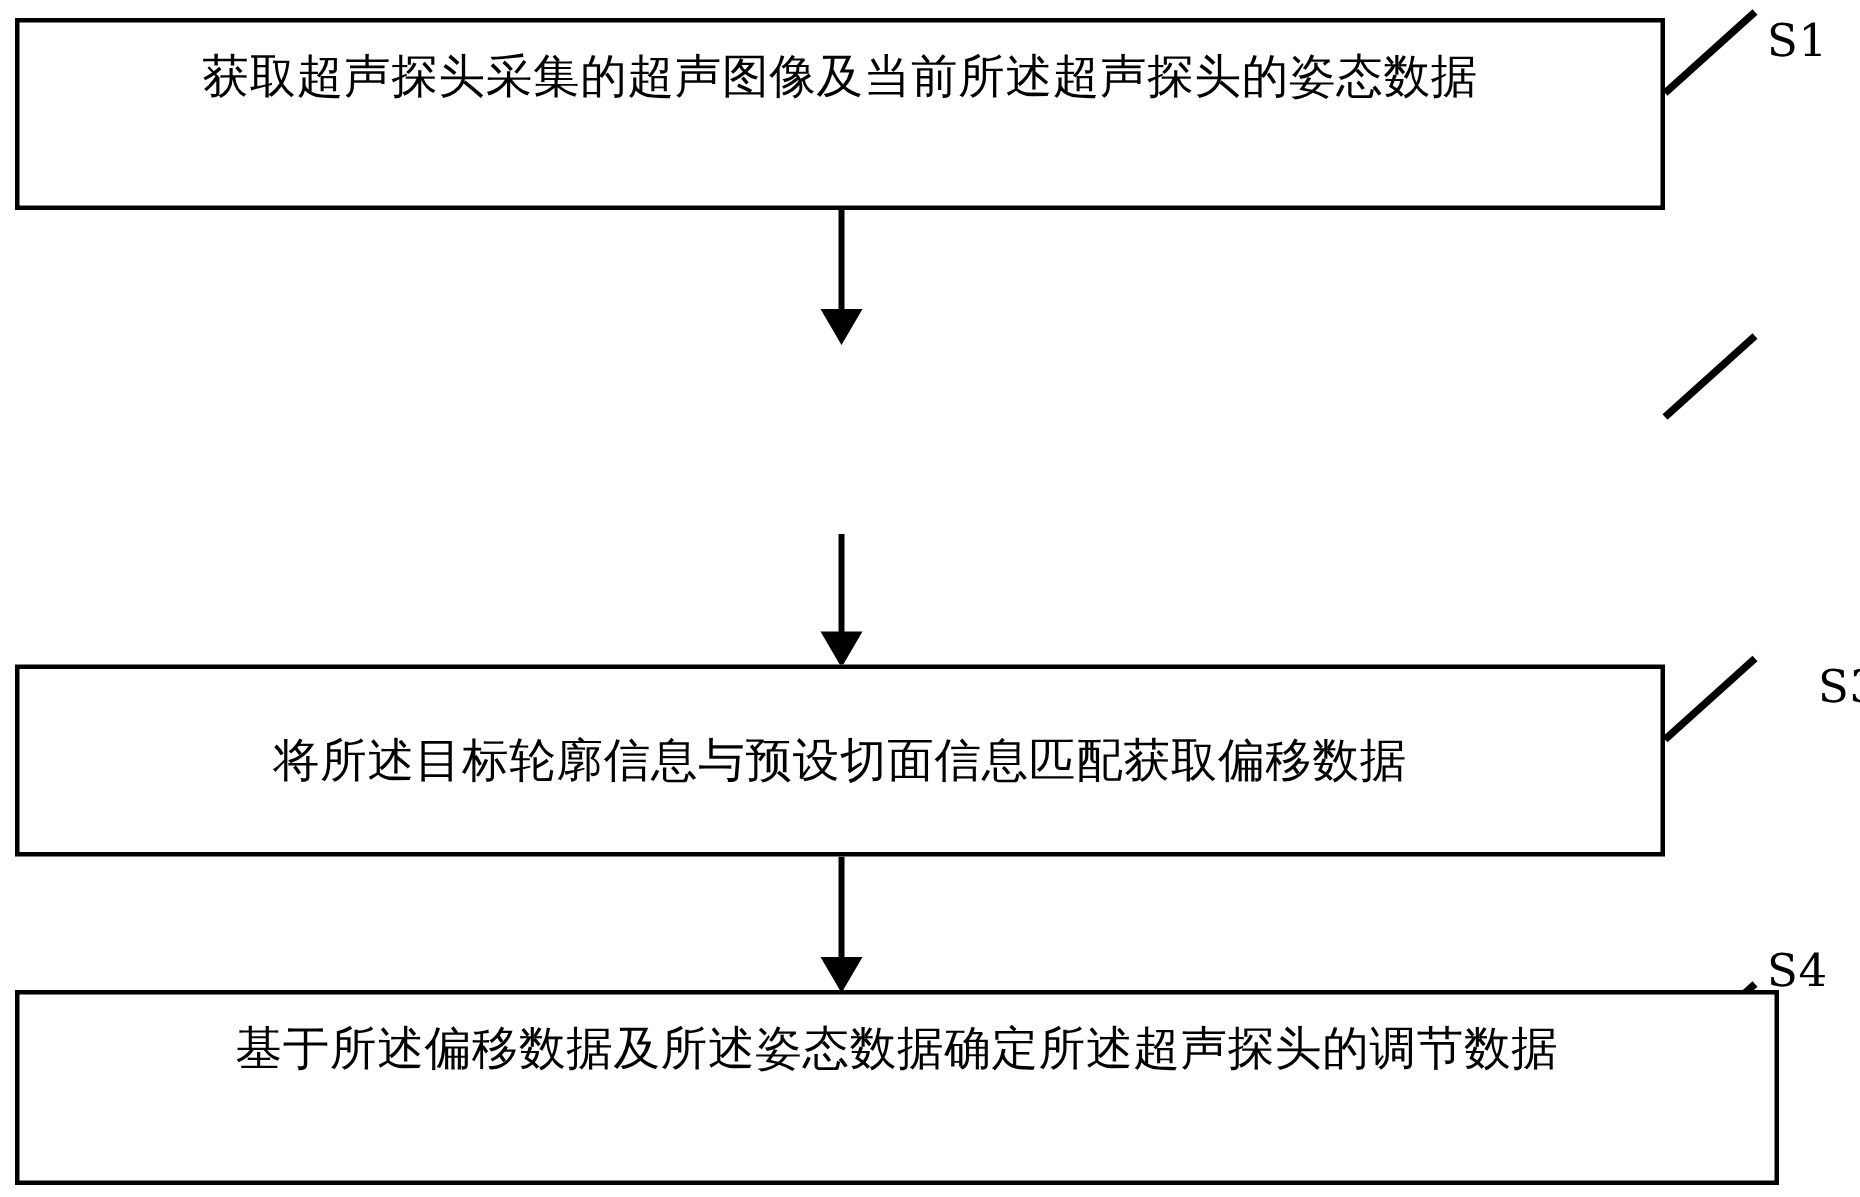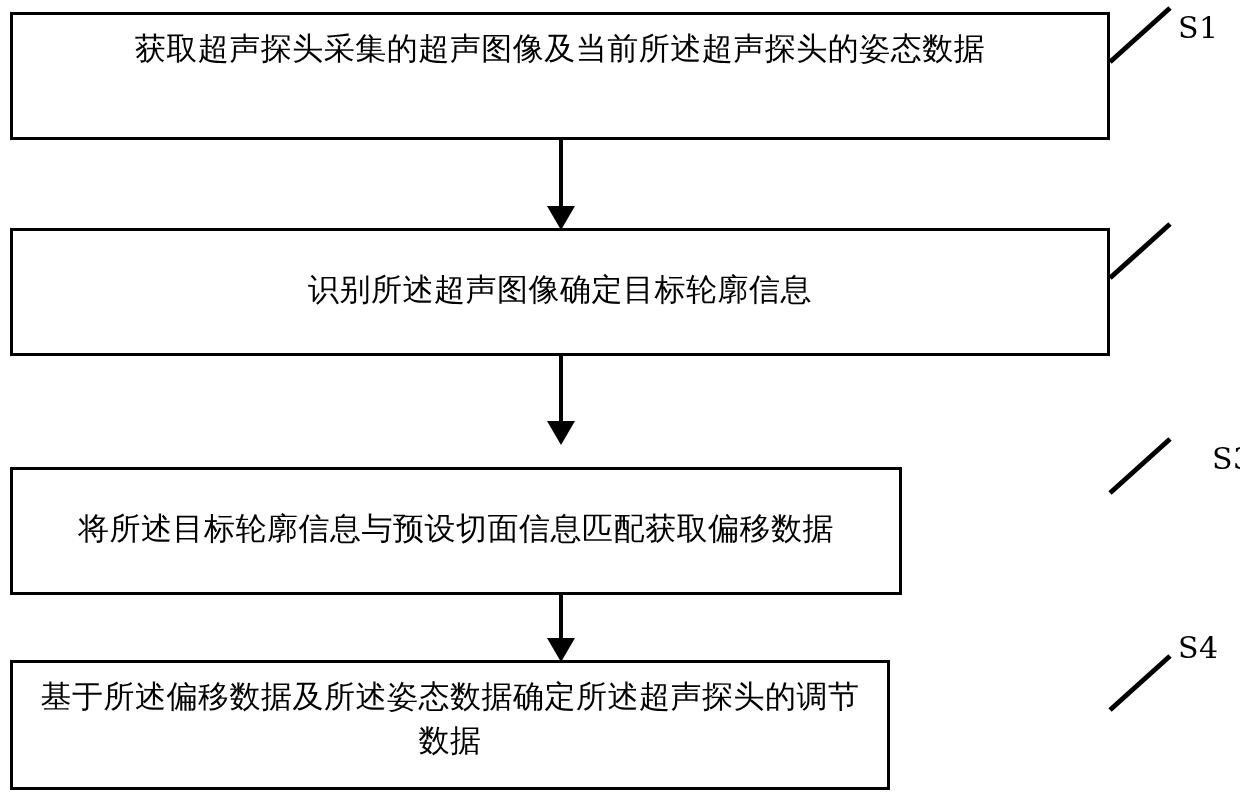--- a/index.html
+++ b/index.html
@@ -24,33 +24,33 @@
   .step-box {
     position: absolute;
     box-sizing: border-box;
     border: 3px solid #000000;
     background: #ffffff;
     display: flex;
     align-items: center;
     justify-content: center;
   }
   .step-text {
-    font-family: Liberation Mono, monospace;
+    font-family: Liberation Serif, serif;
     font-size: 31px;
     line-height: 1.42;
     color: #000000;
-    text-align: center;
+    text-align: right;
     letter-spacing: 0.5px;
     padding: 0 14px;
     white-space: pre-wrap;
   }
   .box-1 { left: 10px;  top: 12px;  width: 1100px; height: 128px; }
   .box-2 { left: 10px;  top: 228px; width: 1100px; height: 128px; }
-  .box-3 { left: 10px;  top: 467px; width: 892px; height: 128px; }
-  .box-4 { left: 10px;  top: 660px; width: 880px; height: 130px; }
+  .box-3 { left: 10px;  top: 443px; width: 1100px; height: 128px; }
+  .box-4 { left: 10px;  top: 660px; width: 1176px; height: 130px; }
 
   .box-1 .step-text { align-self: flex-start; margin-top: 14px; }
   .box-4 .step-text { align-self: flex-start; margin-top: 14px; }
 
   .step-label {
     position: absolute;
     font-family: "DejaVu Serif", "Liberation Serif", serif;
     font-size: 30px;
     font-weight: 400;
     color: #000000;
@@ -97,23 +97,20 @@
     <line x1="1110" y1="278" x2="1170" y2="224" stroke="#000000" stroke-width="5"></line>
     <line x1="1110" y1="493" x2="1170" y2="439" stroke="#000000" stroke-width="5"></line>
     <line x1="1110" y1="710" x2="1170" y2="656" stroke="#000000" stroke-width="5"></line>
   </svg>
 
   <div class="step-box box-1">
     <div class="step-text">获取超声探头采集的超声图像及当前所述超声探头的姿态数据</div>
   </div>
   <div class="step-label label-1">S1</div>
 
-  <div class="step-box box-2">
-    <div class="step-text">识别所述超声图像确定目标轮廓信息</div>
-  </div>
   <div class="step-label label-2">S2</div>
 
   <div class="step-box box-3">
     <div class="step-text">将所述目标轮廓信息与预设切面信息匹配获取偏移数据</div>
   </div>
   <div class="step-label label-3">S3</div>
 
   <div class="step-box box-4">
     <div class="step-text">基于所述偏移数据及所述姿态数据确定所述超声探头的调节数据</div>
   </div>

